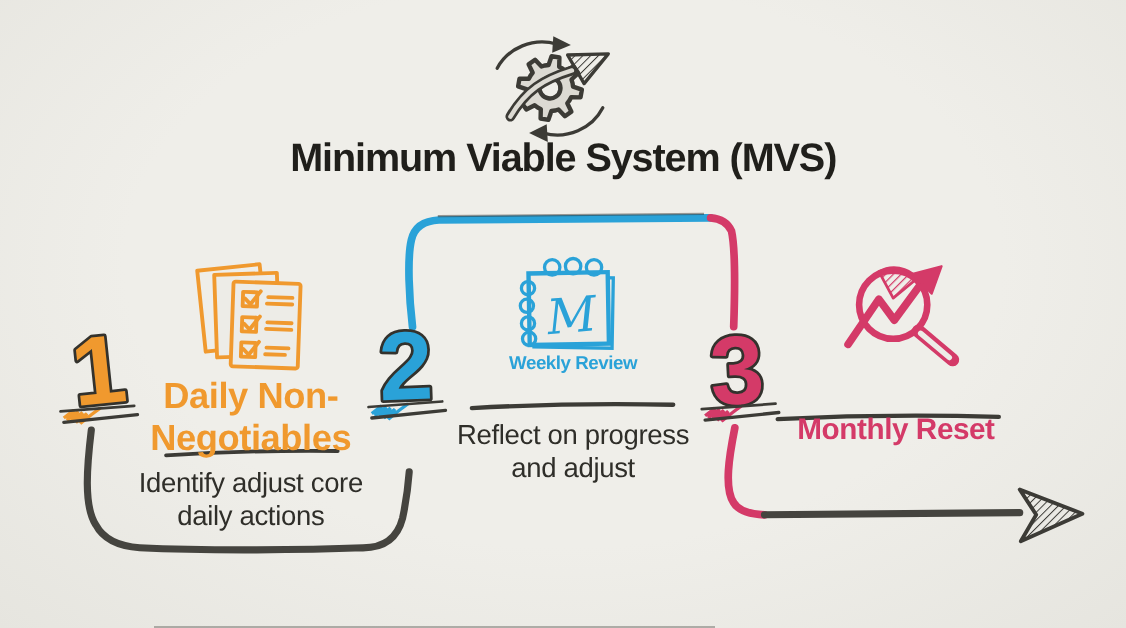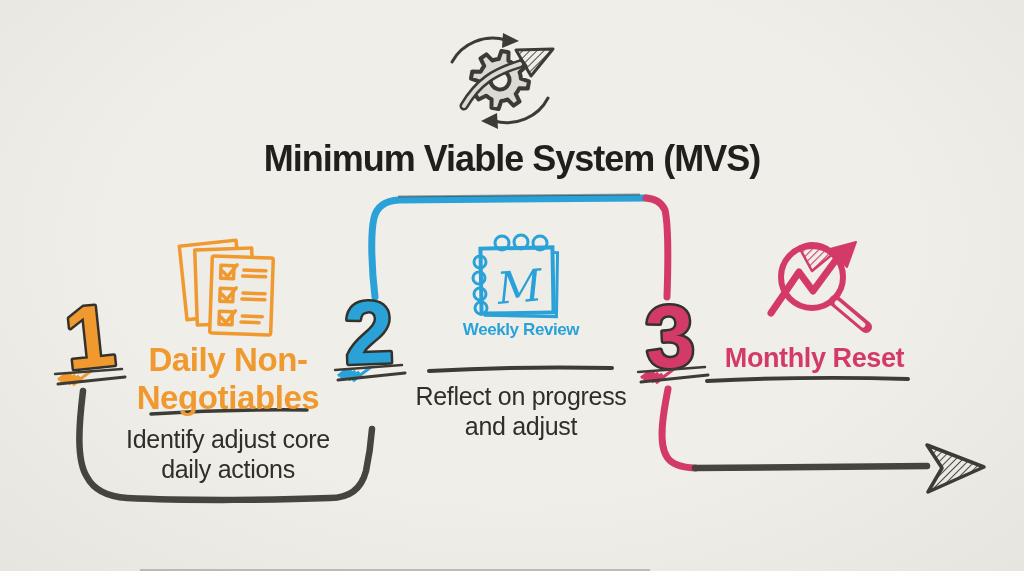--- a/index.html
+++ b/index.html
@@ -3,21 +3,21 @@
 <meta charset="utf-8">
 <style>
   html,body{margin:0;padding:0;background:#e6e5df;}
   .stage{
     position:relative;width:1024px;height:571px;overflow:hidden;
     background:radial-gradient(ellipse at 50% 42%, #efeee9 55%, #e6e5df 100%);
     font-family:"Liberation Sans", sans-serif;
   }
   svg.layer{position:absolute;left:0;top:0;pointer-events:none;}
   .page-title{
-    position:absolute;left:0;right:0;top:138px;text-align:center;
+    position:absolute;left:0;right:0;top:122px;text-align:center;
     font-weight:bold;font-size:36px;letter-spacing:-1px;color:#201f1b;
   }
   .step-title{
     position:absolute;text-align:center;font-weight:bold;line-height:1.14;
     letter-spacing:-0.4px;
   }
   .st1{left:118px;top:341px;width:220px;font-size:33px;}
   .st2{left:410px;top:320px;width:222px;font-size:17px;}
   .st3{left:702px;top:343px;width:225px;font-size:27px;}
   .step-subtitle{
@@ -134,14 +134,14 @@
   </svg>
 
   <div class="page-title">Minimum Viable System (MVS)</div>
 
   <div class="step-title st1" style="color: rgb(240, 153, 46);">Daily Non-Negotiables</div>
   <div class="step-subtitle ss1">Identify adjust core daily actions</div>
 
   <div class="step-title st2" style="color: rgb(42, 162, 216);">Weekly Review</div>
   <div class="step-subtitle ss2">Reflect on progress and adjust</div>
 
-  <div class="step-title st3" style="color: rgb(212, 58, 104);">Monthly Reset</div>
+  <div class="step-title st3" style="color: rgb(212, 58, 104); margin-top: 32px;">Monthly Reset</div>
 </div>
 
 </body></html>

